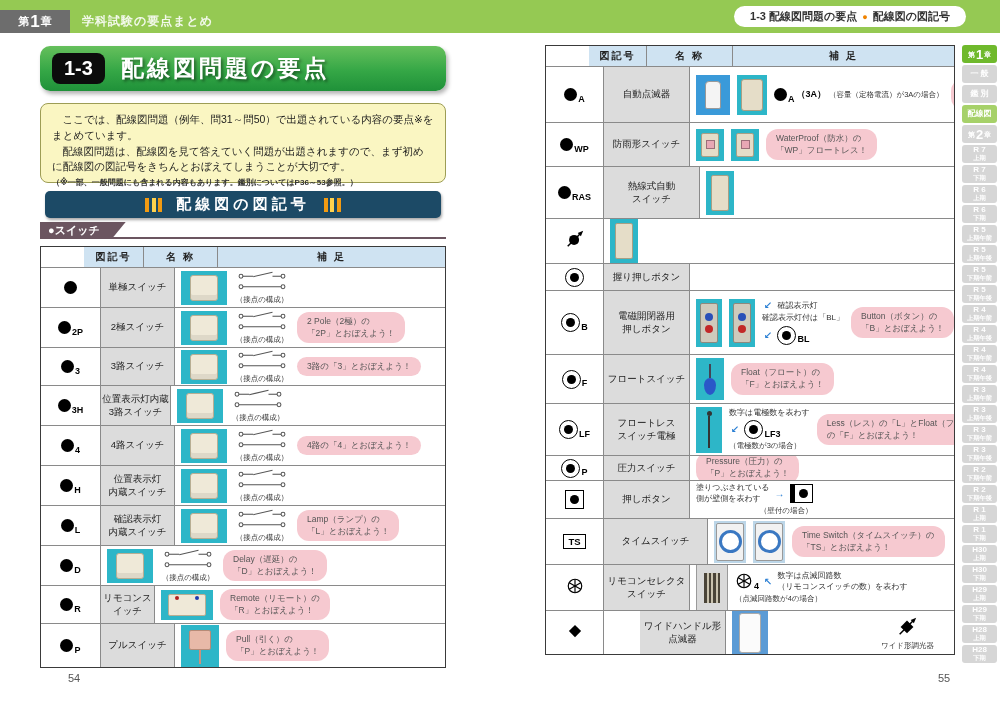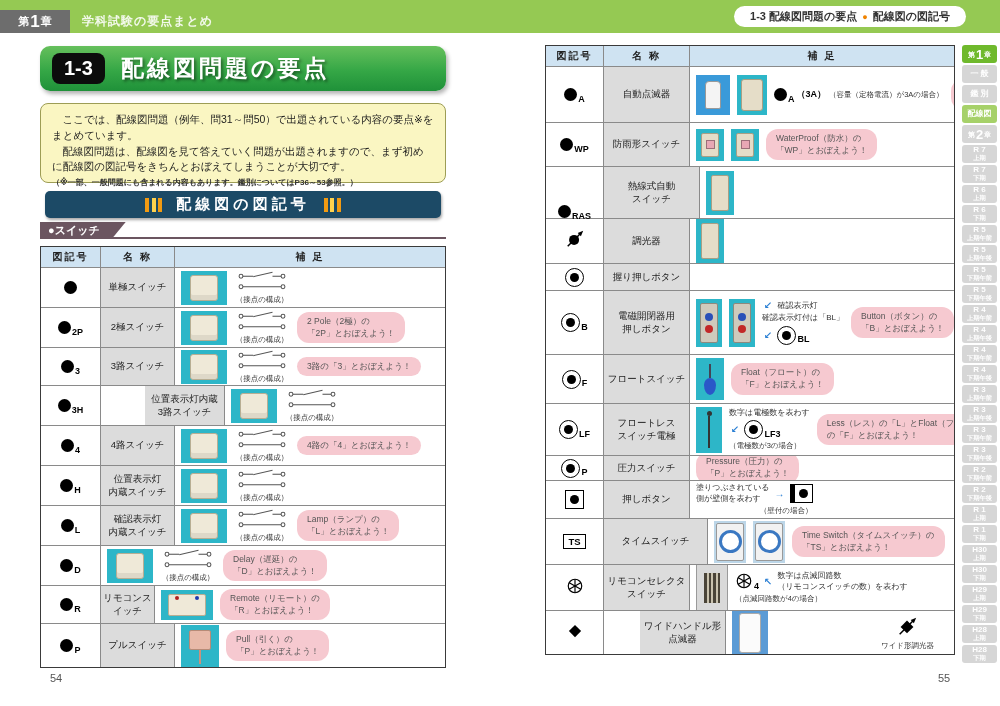--- a/index.html
+++ b/index.html
@@ -39,21 +39,21 @@
 
   .subsec-tab{position:absolute;left:40px;top:222px;height:17px;background:#6b5560;color:#fff;font-weight:bold;
     font-size:11px;display:flex;align-items:center;padding:0 26px 0 8px;
     clip-path:polygon(0 0,100% 0,calc(100% - 14px) 100%,0 100%);}
   .subsec-rule{position:absolute;left:40px;top:237px;width:406px;height:2px;background:#6b5560;}
 
   
   .dtable{position:absolute;background:#fff;border:1.6px solid #3a3a3a;box-sizing:border-box;}
   .trow{display:flex;border-top:1px solid #8a8a8a;box-sizing:border-box;align-items:stretch;}
   .trow.first{border-top:none;}
-  .thead{background:#cfe3f2;}
+  .thead{background:#cfe3f2;margin-left:43px;}
   .thead .cell{font-weight:bold;font-size:10px;color:#222;display:flex;align-items:center;justify-content:center;}
   .cell{box-sizing:border-box;}
   .c-sym{border-right:1px solid #8a8a8a;display:flex;align-items:center;justify-content:center;flex:none;}
   .c-name{border-right:1px solid #8a8a8a;background:#dcdcdc;display:flex;align-items:center;justify-content:center;
     font-size:9.5px;color:#222;text-align:center;white-space:pre-line;line-height:1.3;flex:none;}
   .c-sup{flex:1;display:flex;align-items:center;gap:7px;padding:3px 6px;font-size:8.5px;overflow:hidden;}
 
   
   .sym-wrap{display:inline-flex;align-items:center;flex:none;}
   .sym-dot{width:13px;height:13px;background:#000;border-radius:50%;display:inline-block;}
@@ -106,21 +106,21 @@
   .note{background:#f6c9d0;border-radius:12px;padding:4px 10px;font-size:8.5px;line-height:1.4;color:#555;
     white-space:pre-line;flex:none;}
   .ann{font-size:8px;color:#333;white-space:pre-line;line-height:1.3;}
   .cap{font-size:7.5px;color:#333;white-space:pre-line;}
   .arr{color:#2a7fd4;font-weight:bold;font-size:10px;margin:0 2px;}
   .midcol{display:flex;flex-direction:column;align-items:flex-start;gap:2px;flex:none;}
   .midrow{display:flex;align-items:center;gap:3px;}
   .diagcol{display:flex;flex-direction:column;align-items:center;gap:1px;flex:none;}
 
   .pagenum{position:absolute;font-size:11px;color:#555;}
-  .pn-left{left:30px;top:672px;padding-left:20px;}
+  .pn-left{left:48px;top:672px;padding-left:20px;}
   .pn-right{left:938px;top:672px;}
 
   
   .sidebar{position:absolute;left:962px;top:45px;width:36px;display:flex;flex-direction:column;gap:2px;}
   .stab{width:35px;height:18px;border-radius:3px;color:#fff;font-weight:bold;display:flex;flex-direction:column;
     align-items:center;justify-content:center;line-height:1;box-sizing:border-box;}
   .st-chapter{background:#6fb92c;}
   .st-active{background:#a6d169;}
   .st-dim{background:#d6d6d6;}
   .stab .l1{font-size:8px;}
@@ -265,21 +265,21 @@
           <span class="note">3路の「3」とおぼえよう！</span>
         </div>
       </div>
       <div class="trow" style="height: 40px;">
         <div class="cell c-sym" style="width: 60px;">
           <span class="sym-wrap">
             <span class="sym-dot"></span>
             <span class="sym-sub">3H</span>
           </span>
         </div>
-        <div class="cell c-name" style="width: 80px; margin-left: 44px;">位置表示灯内蔵
+        <div class="cell c-name" style="width: 70px;">位置表示灯内蔵
 3路スイッチ</div>
         <div class="cell c-sup">
           <span class="ph ph-rocker"></span>
           <span class="diagcol">
             <span><svg viewBox="0 0 60 24" width="56" height="21">
                 <g fill="none" stroke="#555" stroke-width="1.2">
                   <circle cx="6" cy="6" r="2.2"></circle>
                   <circle cx="54" cy="6" r="2.2"></circle>
                   <circle cx="6" cy="18" r="2.2"></circle>
                   <circle cx="54" cy="18" r="2.2"></circle>
@@ -472,25 +472,25 @@
           <span class="sym-wrap">
             <span class="sym-dot"></span>
             <span class="sym-sub">WP</span>
           </span>
         </div>
         <div class="cell c-name" style="width: 86px;">防雨形スイッチ</div>
         <div class="cell c-sup">
           <span class="ph ph-plate-sm"></span>
           <span class="ph ph-plate-sm"></span>
           <span class="note">WaterProof（防水）の
-「WP」とおぼえよう！</span>
+「WP」フロートレス！</span>
         </div>
       </div>
       <div class="trow" style="height: 52px;">
-        <div class="cell c-sym" style="width: 58px; align-items: flex-end;">
+        <div class="cell c-sym" style="width: 58px;">
           <span class="sym-wrap">
             <span class="sym-dot"></span>
             <span class="sym-sub">RAS</span>
           </span>
         </div>
         <div class="cell c-name" style="width: 96px;">熱線式自動
 スイッチ</div>
         <div class="cell c-sup">
           <span class="ph ph-tall"></span>
         </div>
@@ -498,21 +498,20 @@
       <div class="trow" style="height: 45px;">
         <div class="cell c-sym" style="width: 58px;">
           <span class="sym-wrap">
             <span><svg viewBox="0 0 22 22" width="20" height="20">
                 <circle cx="10" cy="12" r="5.5" fill="#000"></circle>
                 <line x1="3" y1="19" x2="17" y2="5" stroke="#000" stroke-width="1.7"></line>
                 <polygon points="20,2 14,4.5 17.5,8" fill="#000"></polygon>
               </svg></span>
           </span>
         </div>
-        <div class="cell c-name" style="width: 86px;">調光器</div>
         <div class="cell c-sup">
           <span class="ph ph-tall"></span>
         </div>
       </div>
       <div class="trow" style="height: 27px;">
         <div class="cell c-sym" style="width: 58px;">
           <span class="sym-wrap">
             <span class="sym-ring">
               <span class="sym-ring-in"></span>
             </span>

